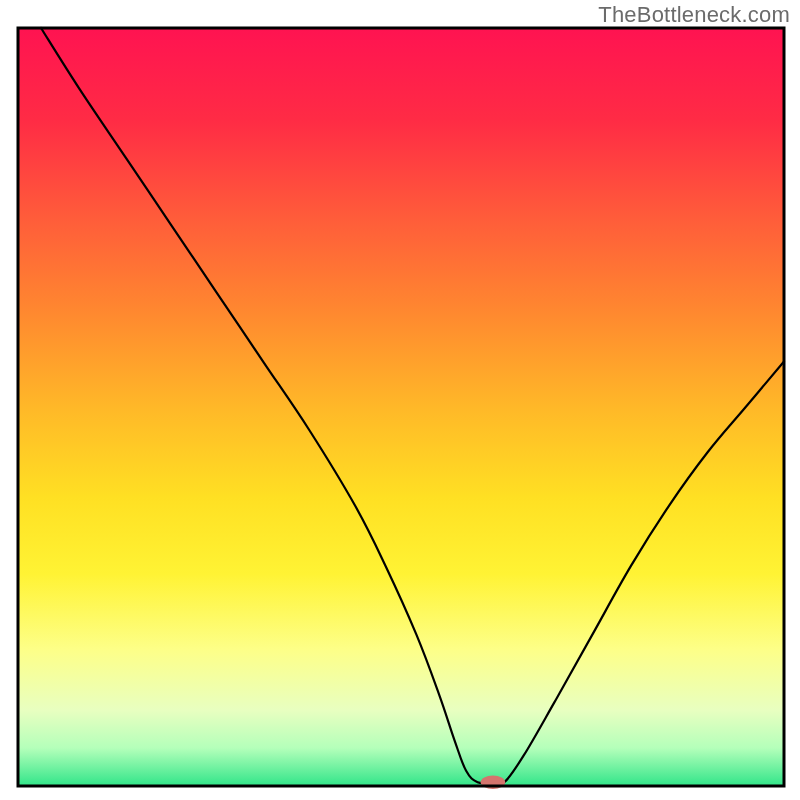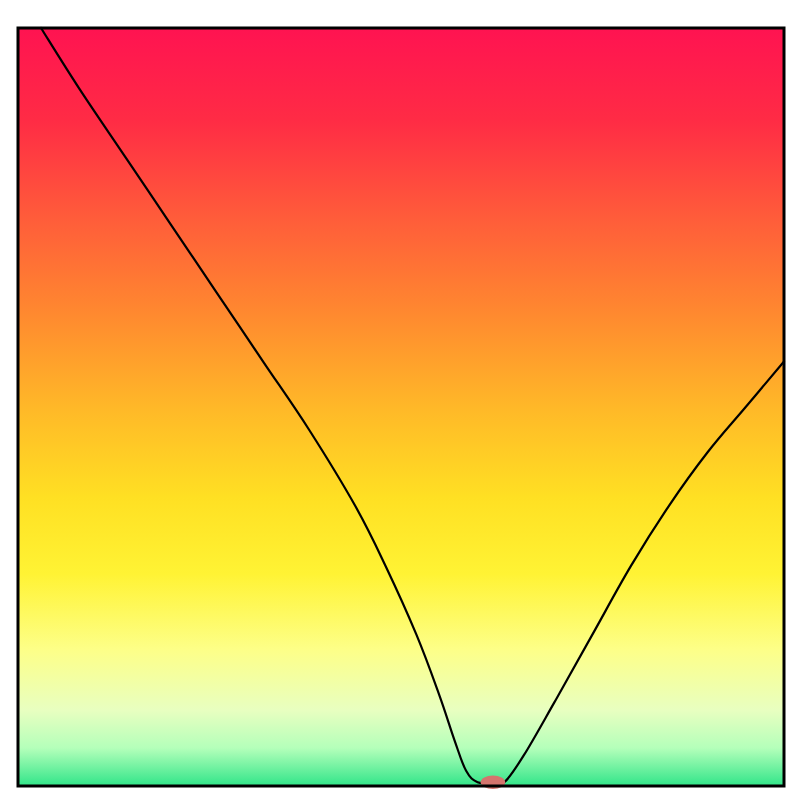--- a/index.html
+++ b/index.html
@@ -32,20 +32,21 @@
     left: 0;
     width: 800px;
     height: 800px;
     display: block;
   }
 </style>
 </head>
 <body>
 
 <div class="chart-wrap">
+  <div class="watermark">TheBottleneck.com</div>
 
   <svg viewBox="0 0 800 800">
     <defs>
       <linearGradient id="bg-grad" x1="0" y1="0" x2="0" y2="1">
           <stop offset="0%" stop-color="#ff1351"></stop>
           <stop offset="12%" stop-color="#ff2b45"></stop>
           <stop offset="25%" stop-color="#ff5c3a"></stop>
           <stop offset="38%" stop-color="#ff8a2f"></stop>
           <stop offset="50%" stop-color="#ffb828"></stop>
           <stop offset="62%" stop-color="#ffe023"></stop>

